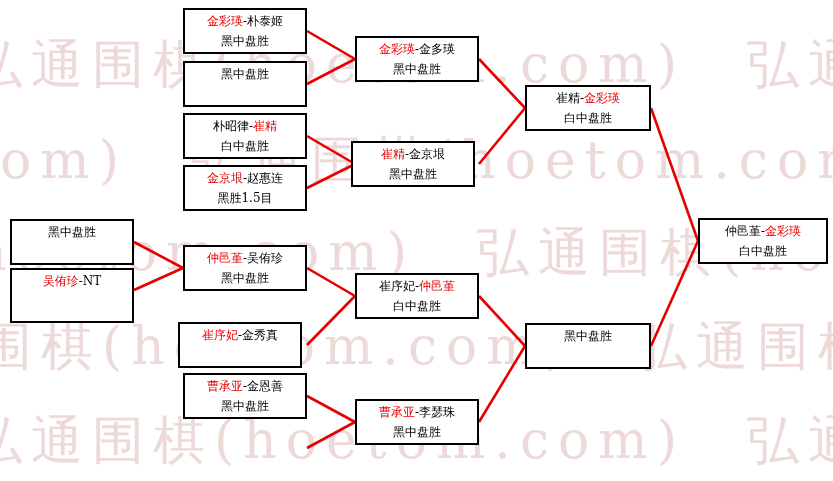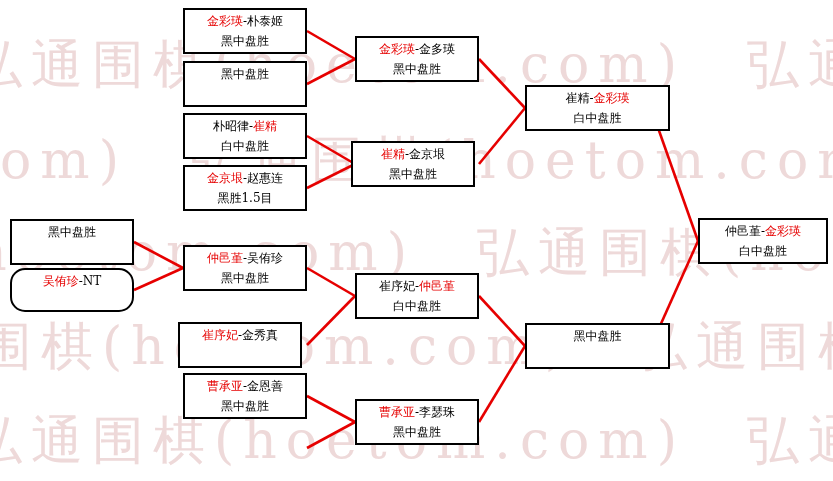--- a/index.html
+++ b/index.html
@@ -18,22 +18,22 @@
 
   
   #wires{position:absolute;left:0;top:0;z-index:1;}
 
   
   .box{position:absolute;z-index:2;box-sizing:border-box;width:124px;height:46px;
        background:#ffffff;border:2px solid #000000;text-align:center;
        font-size:12px;line-height:20px;padding-top:1px;color:#000;}
   .box .l1{white-space:nowrap;}
   .box span[data-red="true"]{color:#e60000;}
-  .box-n2{height:44px;border-radius:15px;}
-  .box-sf{width:145px;}
+  .box-n2{height:55px;}
+  .box-sf{width:126px;}
   .box-f{width:130px;}
 </style>
 </head>
 <body>
 
 <div id="stage">
 
   <div class="wm wm-1">弘通围棋(hoetom.com)　弘通围棋(hoetom.com)　弘通围棋(hoetom.com)</div>
   <div class="wm wm-2">弘通围棋(hoetom.com)　弘通围棋(hoetom.com)　弘通围棋(hoetom.com)</div>
   <div class="wm wm-3">弘通围棋(hoetom.com)　弘通围棋(hoetom.com)　弘通围棋(hoetom.com)</div>

